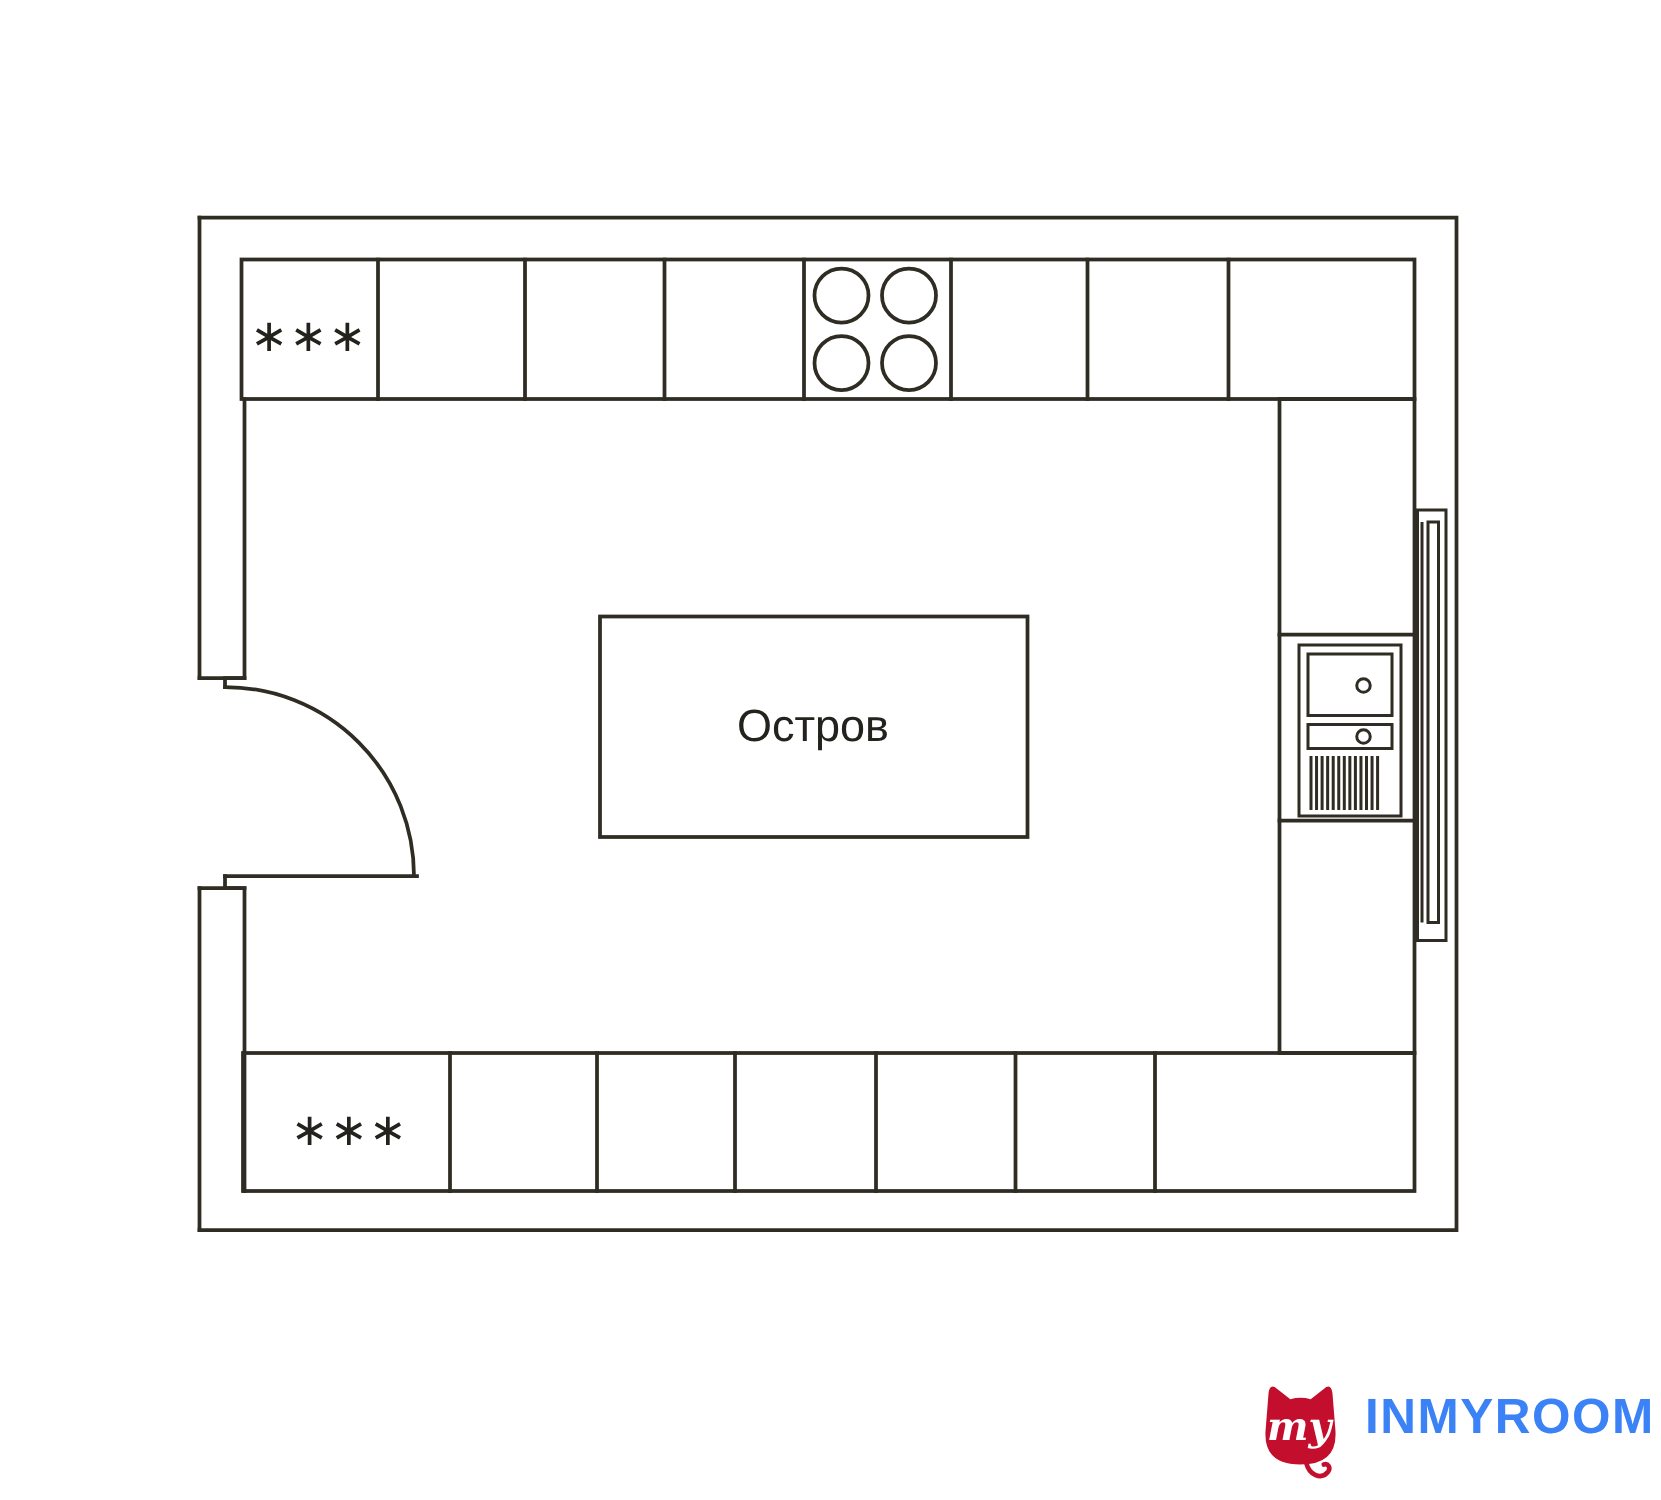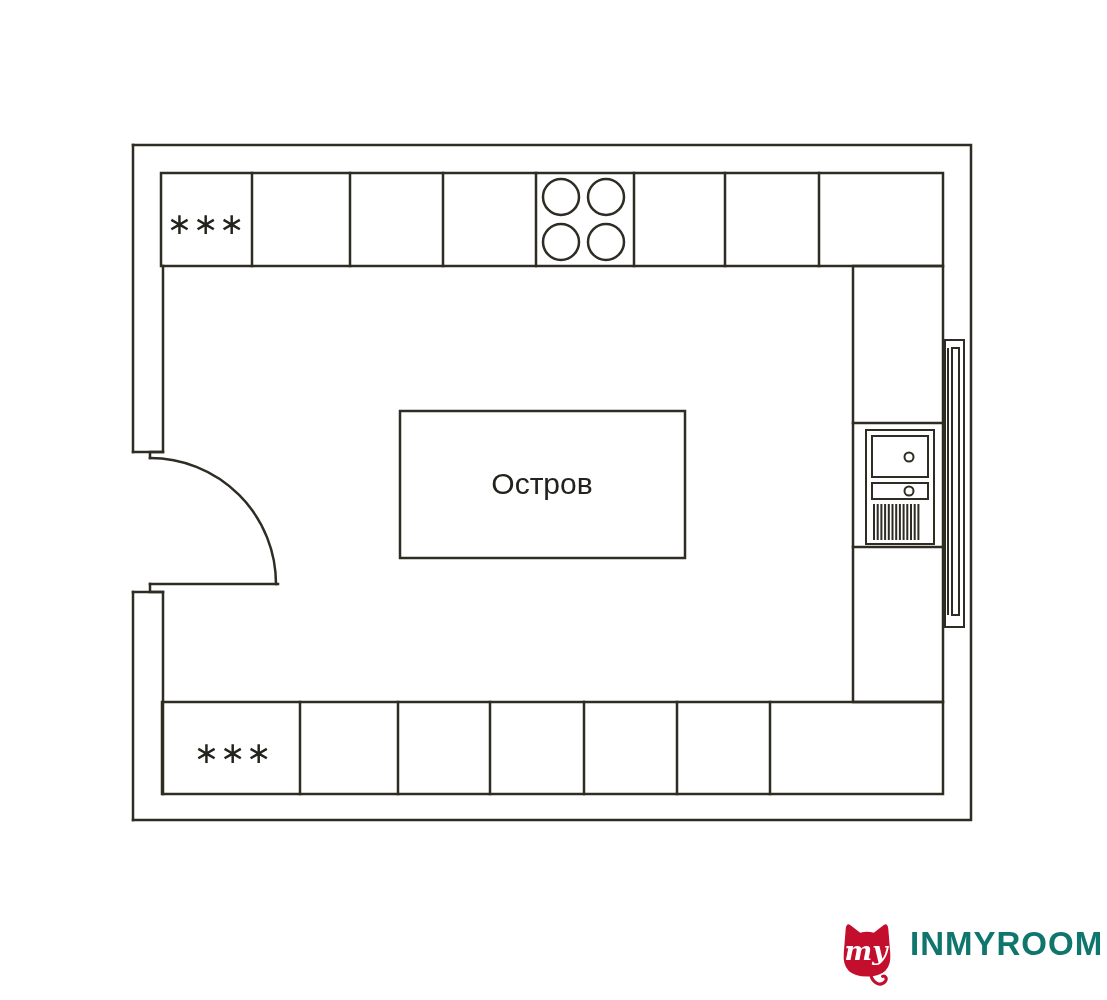--- a/index.html
+++ b/index.html
@@ -52,21 +52,21 @@
     left: 836px;
     top: 921px;
     display: flex;
     gap: 12px;
   }
   .logo-word {
     font-family: "Liberation Sans", sans-serif;
     font-weight: bold;
     font-size: 33px;
     letter-spacing: 1px;
-    color: #0f766e;
+    color: #3b82f6;
     line-height: 1;
     padding-top: 6px;
   }
 </style>
 </head>
 <body>
 
 <div class="stage">
 
   <svg class="plan" width="1107" height="1000" viewBox="0 0 1107 1000">

